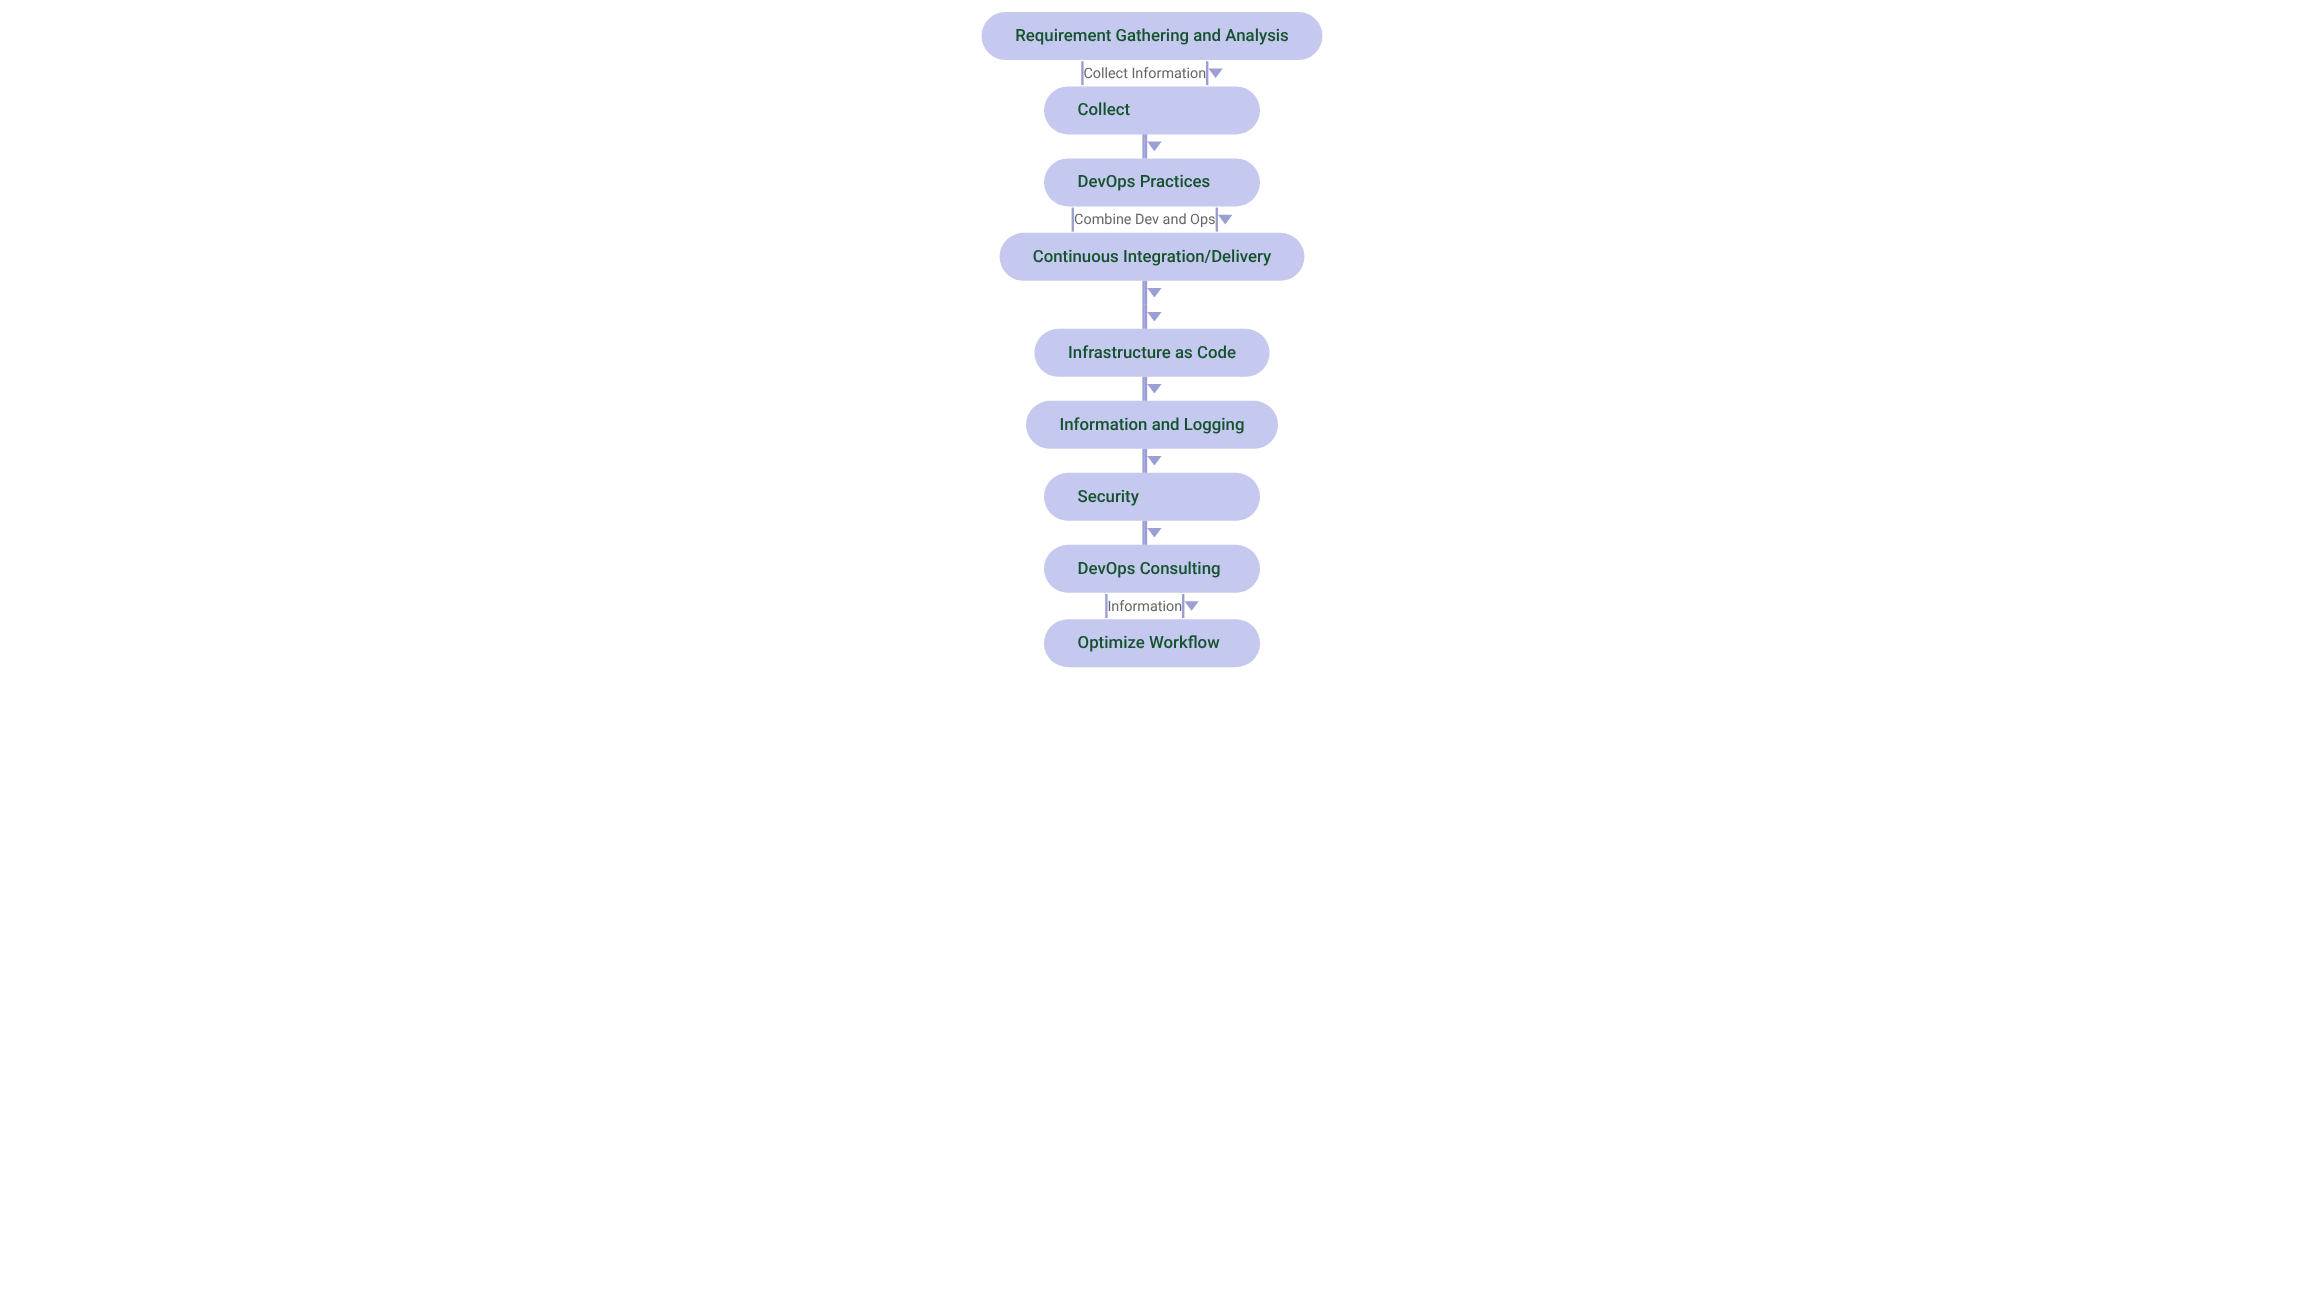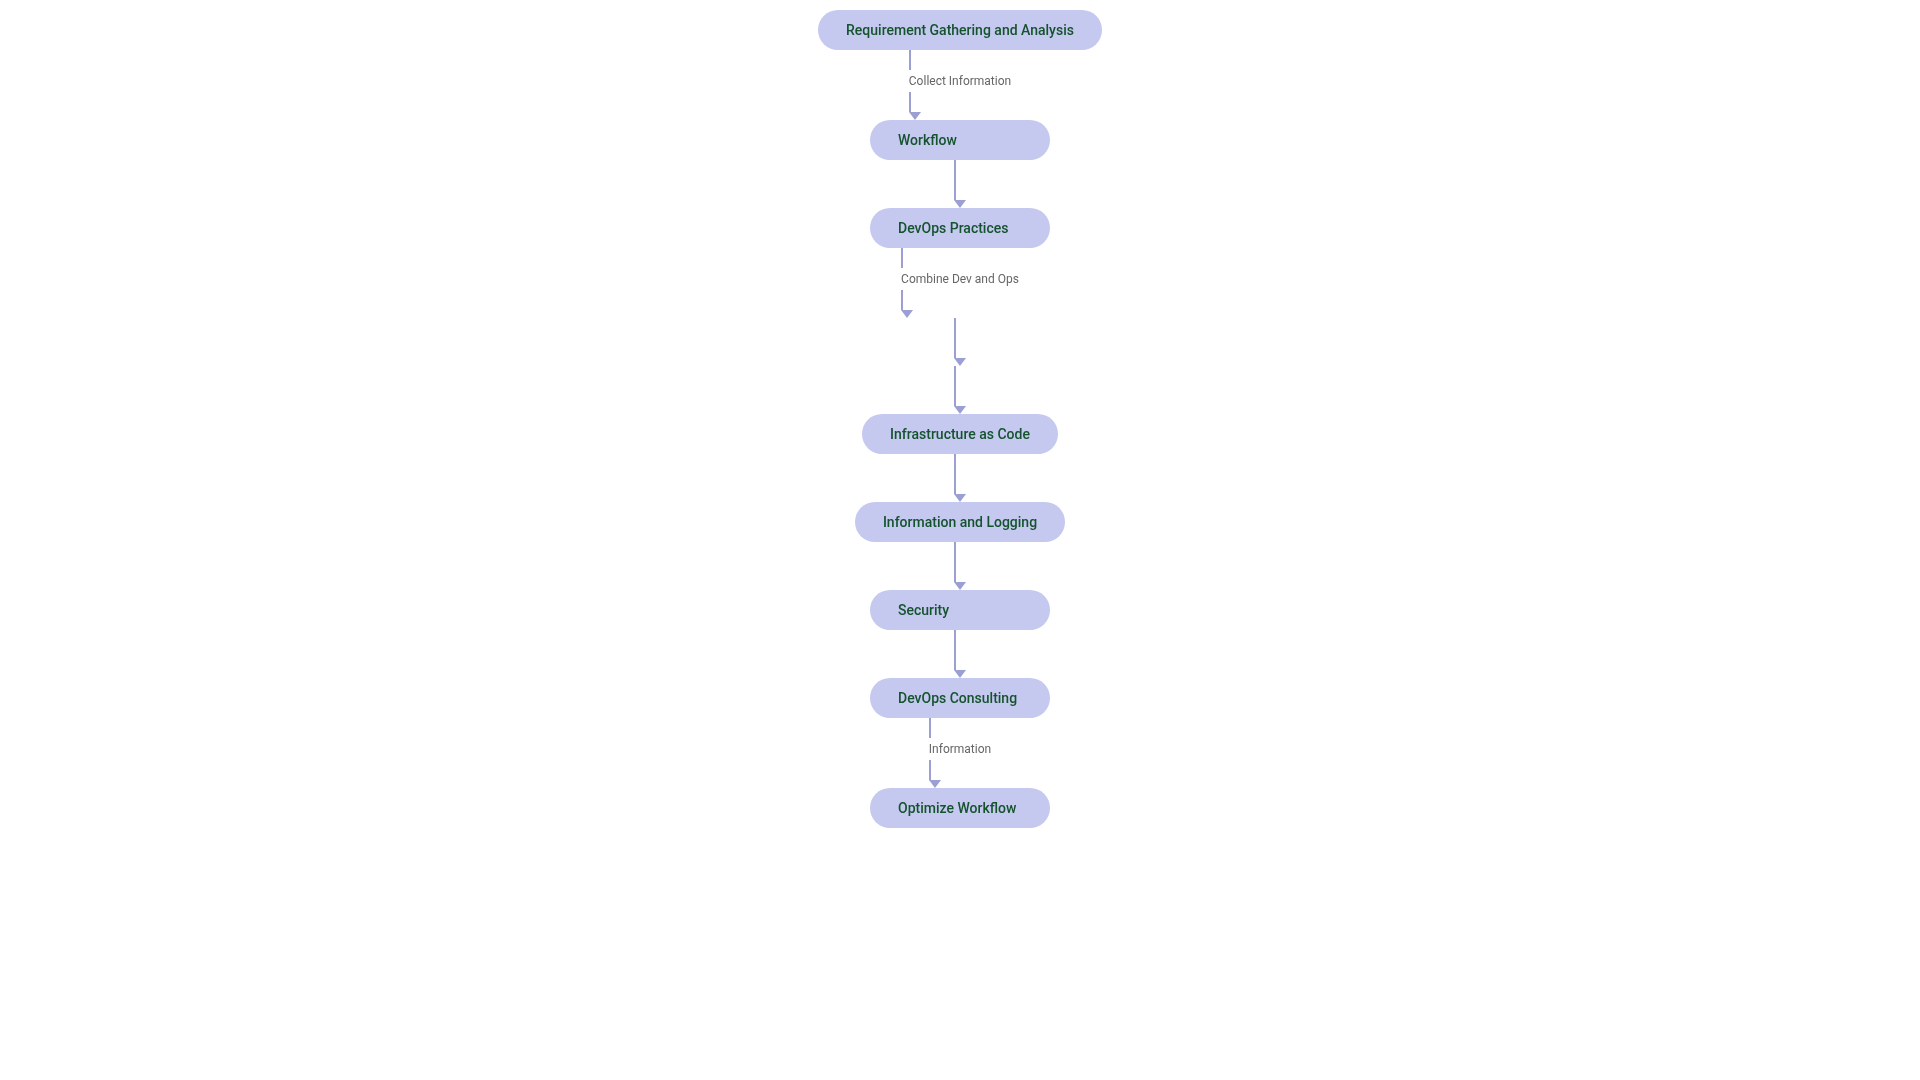--- a/index.html
+++ b/index.html
@@ -39,21 +39,22 @@
       border: none;
       display: inline-block;
     }
 
     .node-wide {
       min-width: 220px;
     }
 
     .connector {
       display: flex;
-      flex-direction: column;
+      flex-direction: row;
+      align-items: center;
       position: relative;
     }
 
     .connector-line {
       width: 2px;
       background: #9b9fd4;
       height: 20px;
     }
 
     .connector-arrow {
@@ -78,37 +79,38 @@
 
   <div class="node node-wide">Requirement Gathering and Analysis</div>
 
   <div class="connector">
     <div class="connector-line"></div>
     <span class="connector-label">Collect Information</span>
     <div class="connector-line"></div>
     <div class="connector-arrow"></div>
   </div>
 
-  <div class="node">Workflow</div>
+  <div class="node">Collect</div>
 
   <div class="connector">
     <div class="connector-line"></div>
     <div class="connector-line"></div>
     <div class="connector-arrow"></div>
   </div>
 
   <div class="node">DevOps Practices</div>
 
   <div class="connector">
     <div class="connector-line"></div>
     <span class="connector-label">Combine Dev and Ops</span>
     <div class="connector-line"></div>
     <div class="connector-arrow"></div>
   </div>
 
+  <div class="node node-wide">Continuous Integration/Delivery</div>
 
   <div class="connector">
     <div class="connector-line"></div>
     <div class="connector-line"></div>
     <div class="connector-arrow"></div>
   </div>
 
 
   <div class="connector">
     <div class="connector-line"></div>

